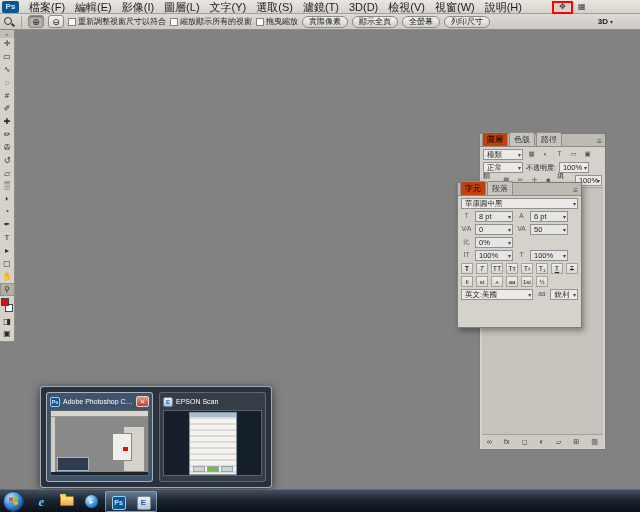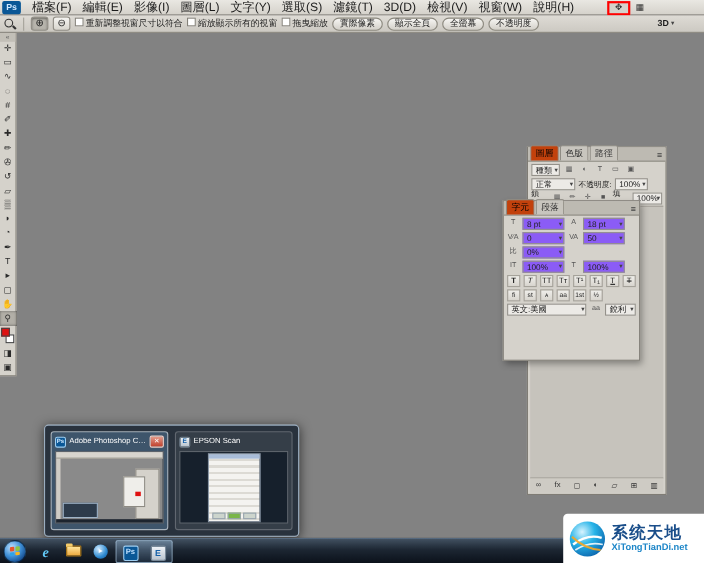--- a/index.html
+++ b/index.html
@@ -22,21 +22,21 @@
   .optionsbar{position:absolute;left:0;top:14px;width:640px;height:16px;
               background:linear-gradient(#dedbd5,#ccc9c2);border-bottom:1px solid #8f8c84;
               display:flex;align-items:center;gap:4px;padding:0 3px;font-size:8px;z-index:4}
   .mag{position:relative;width:12px;height:12px;flex:none}
   .mag::before{content:"";position:absolute;left:1px;top:1px;width:6px;height:6px;border:1.5px solid #333;border-radius:50%}
   .mag::after{content:"";position:absolute;left:8px;top:8px;width:4px;height:2px;background:#333;transform:rotate(45deg)}
   .vsep{width:1px;height:12px;background:#a5a29a;margin:0 2px;flex:none}
   .obtn{height:13px;min-width:16px;padding:0 2px;background:linear-gradient(#f5f4f1,#d8d5ce);
         border:1px solid #8f8c84;border-radius:3px;display:flex;align-items:center;justify-content:center;font-size:9px;color:#222}
   .obtn.pressed{background:#b7b4ac;box-shadow:inset 0 1px 2px rgba(0,0,0,.45)}
-  .cbx{display:flex;gap:2px;white-space:nowrap}
+  .cbx{display:flex;align-items:center;gap:2px;white-space:nowrap}
   .cbx .box{width:8px;height:8px;background:#fff;border:1px solid #85827a;flex:none}
   .abtn{height:12px;padding:0 6px;background:linear-gradient(#f6f5f2,#d3d0c9);border:1px solid #8c897f;
         border-radius:6px;font-size:8px;display:flex;align-items:center;white-space:nowrap}
   .workspace{margin-left:auto;margin-right:24px;display:flex;align-items:center;gap:2px;font-size:8px;font-weight:bold}
   .workspace::after{content:"▾";font-size:6px;color:#444}
 
   
   .toolbar{position:absolute;left:0;top:30px;width:15px;height:312px;background:#d5d2cb;
            border-right:1px solid #8f8c84;border-bottom:1px solid #8f8c84;
            display:flex;flex-direction:column;align-items:center;z-index:3}
@@ -57,21 +57,21 @@
          border-bottom:1px solid #8f8c84;flex:none}
   .ptab{padding:1px 4px;font-size:8px;background:#c8c5be;border:1px solid #8f8c84;border-bottom:none;
         border-radius:2px 2px 0 0;color:#333;white-space:nowrap}
   .ptab.active{background:#c2410c;color:#000}
   .pmenu{margin-left:auto;margin-right:3px;font-size:8px;color:#444}
   .pbody{flex:1;display:flex;flex-direction:column;padding:1px 2px}
   .prow{display:flex;align-items:center;gap:3px;padding:1px 1px;font-size:7.5px;height:13px;flex:none}
   .dd{position:relative;height:11px;background:#eceae6;border:1px solid #94918a;display:flex;align-items:center;
       padding:0 9px 0 3px;font-size:7.5px;color:#222;white-space:nowrap;overflow:hidden}
   .dd::after{content:"▾";position:absolute;right:1px;top:2px;font-size:6px;color:#444;line-height:1}
-  .fld{width:38px;background:#8b5cf6}
+  .fld{width:38px;background:#e5e5e5}
   .picon{font-size:6.5px;color:#555;min-width:11px;text-align:center;line-height:1}
   .llist{flex:1;background:#c6c3bc;border-top:1px solid #a3a098;border-bottom:1px solid #a3a098}
   .lbar{height:13px;display:flex;align-items:center;justify-content:space-between;padding:0 5px;
         font-size:7px;color:#333;background:#cecbc4;flex:none}
   .cswatch{width:18px;height:9px;background:#e81010;border:1px solid #555;flex:none}
   .sb,.ob{width:12px;height:11px;border:1px solid #a5a29a;background:linear-gradient(#efeeea,#d8d5ce);
           display:flex;align-items:center;justify-content:center;font-size:7px;color:#222;line-height:1}
   .ob{font-size:6px}
   .sb.b{font-weight:bold}.sb.i{font-style:italic}.sb.u{text-decoration:underline}.sb.s{text-decoration:line-through}
 
@@ -177,21 +177,21 @@
       <span class="box"></span>
       <span>縮放顯示所有的視窗</span>
     </label>
     <label class="cbx">
       <span class="box"></span>
       <span>拖曳縮放</span>
     </label>
     <span class="abtn">實際像素</span>
     <span class="abtn">顯示全頁</span>
     <span class="abtn">全螢幕</span>
-    <span class="abtn">不透明度</span>
+    <span class="abtn">列印尺寸</span>
     <div class="workspace">
       <span>3D</span>
     </div>
   </div>
 
   <div class="canvas"></div>
 
   <div class="toolbar">
     <div class="tb-head">«</div>
     <div class="tool">✛</div>
@@ -224,21 +224,21 @@
 
   <div class="panel layers">
     <div class="ptabs">
       <span class="ptab active">圖層</span>
       <span class="ptab">色版</span>
       <span class="ptab">路徑</span>
       <span class="pmenu">≡</span>
     </div>
     <div class="pbody">
       <div class="prow">
-        <div class="dd" style="width:26px">
+        <div class="dd" style="width:40px">
           <span>種類</span>
         </div>
         <span class="picon">▦</span>
         <span class="picon">◐</span>
         <span class="picon">T</span>
         <span class="picon">▭</span>
         <span class="picon">▣</span>
       </div>
       <div class="prow">
         <div class="dd" style="width:40px">
@@ -274,27 +274,32 @@
   </div>
 
   <div class="panel char">
     <div class="ptabs">
       <span class="ptab active">字元</span>
       <span class="ptab">段落</span>
       <span class="pmenu">≡</span>
     </div>
     <div class="pbody">
       <div class="prow">
+        <div class="dd" style="width:117px">
+          <span>華康圓中黑</span>
+        </div>
+      </div>
+      <div class="prow">
         <span class="picon">T</span>
         <div class="dd fld">
           <span>8 pt</span>
         </div>
         <span class="picon">A</span>
         <div class="dd fld">
-          <span>18 pt</span>
+          <span>6 pt</span>
         </div>
       </div>
       <div class="prow">
         <span class="picon">V⁄A</span>
         <div class="dd fld">
           <span>0</span>
         </div>
         <span class="picon">VA</span>
         <div class="dd fld">
           <span>50</span>
@@ -404,33 +409,14 @@
     <div class="tbgroup">
       <div class="tbicon">
         <span class="psq">Ps</span>
       </div>
       <div class="tbicon">
         <span class="epz">E</span>
       </div>
     </div>
   </div>
 
-  <div class="watermark">
-    <svg class="globe" viewBox="0 0 34 34" width="34" height="34">
-      <defs>
-        <radialGradient id="g" cx="35%" cy="30%" r="80%">
-          <stop offset="0" stop-color="#d8f4ff"></stop>
-          <stop offset="0.45" stop-color="#28b4e8"></stop>
-          <stop offset="1" stop-color="#0a5fa8"></stop>
-        </radialGradient>
-      </defs>
-      <circle cx="17" cy="17" r="16" fill="url(#g)"></circle>
-      <path d="M4 22 Q17 12 30 16" stroke="#ffffff" stroke-width="2.2" fill="none"></path>
-      <path d="M6 27 Q18 19 31 22" stroke="#ffffff" stroke-width="1.5" fill="none" opacity="0.85"></path>
-      <path d="M3 15 Q14 26 29 27" stroke="#f5a623" stroke-width="2" fill="none" opacity="0.9"></path>
-    </svg>
-    <div class="wm-text">
-      <span class="wm-title">系统天地</span>
-      <span class="wm-url">XiTongTianDi.net</span>
-    </div>
-  </div>
 
 </div>
 
 </body></html>

